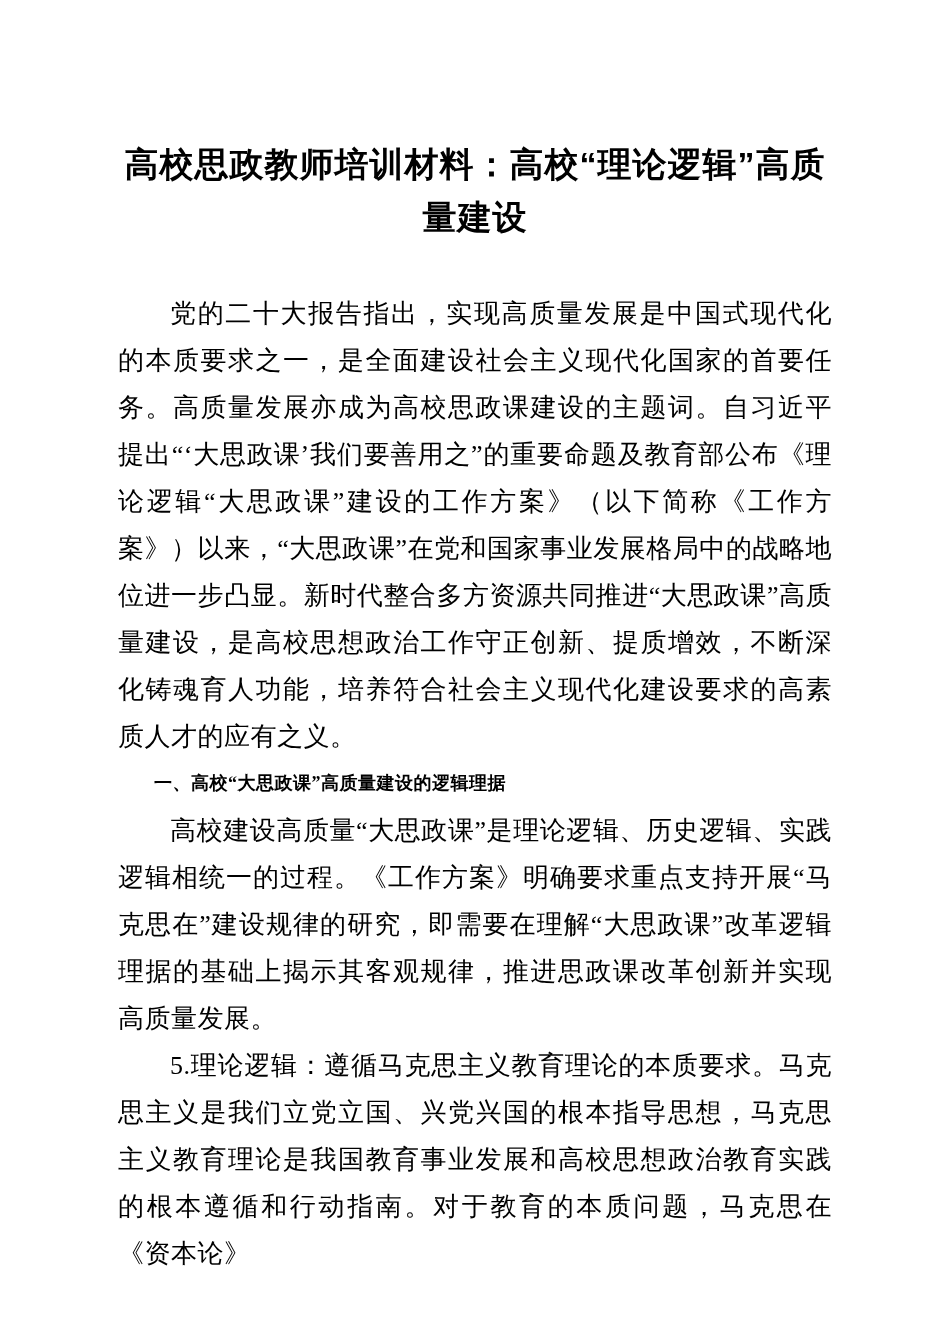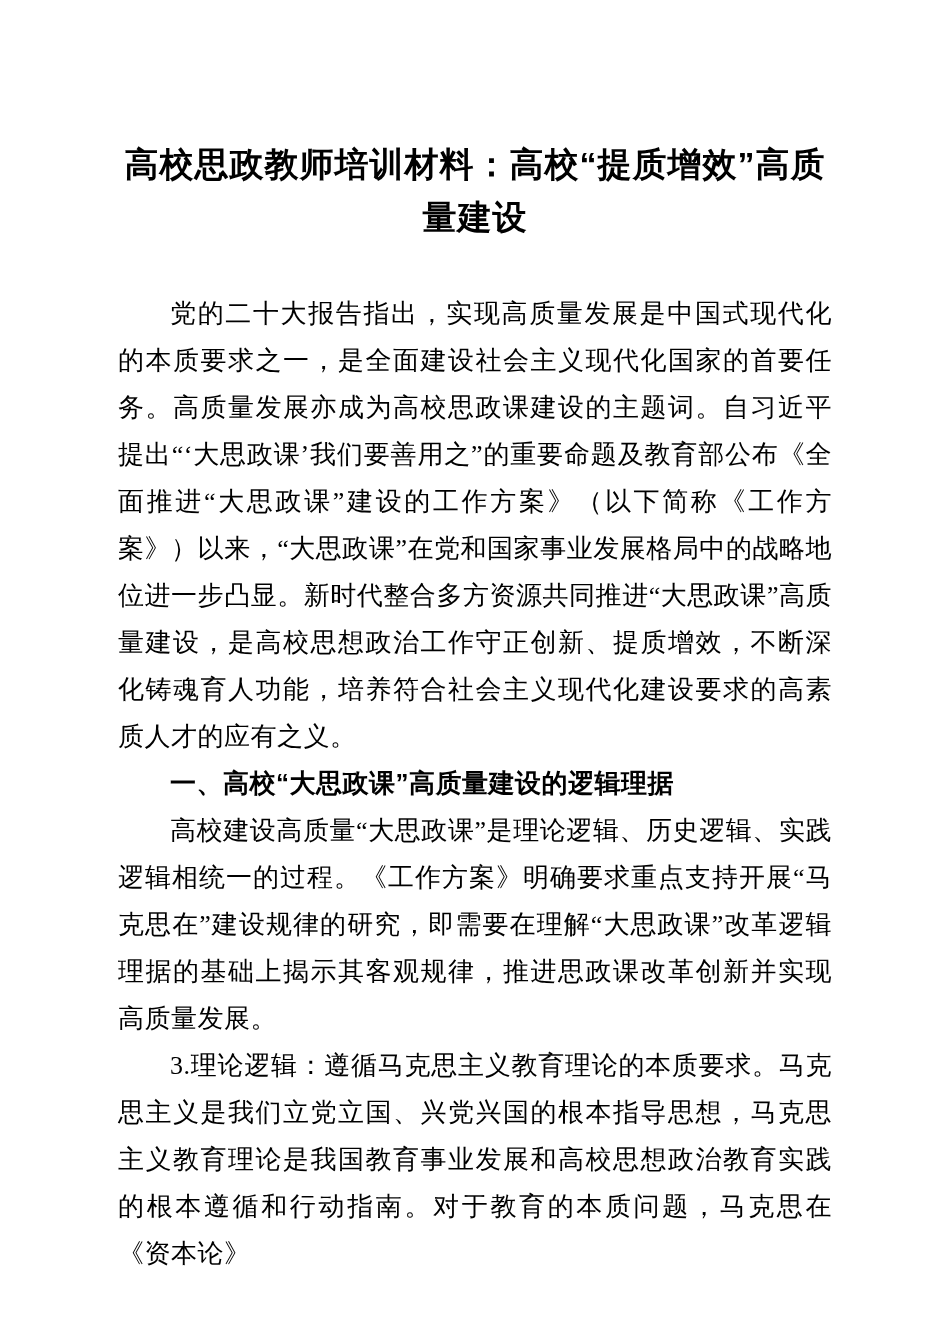--- a/index.html
+++ b/index.html
@@ -30,36 +30,36 @@
   .para {
     margin: 0;
     font-size: 26px;
     line-height: 47px;
     text-align: justify;
     text-indent: 2em;
     letter-spacing: 0.5px;
   }
   .heading {
     margin: 0;
-    font-size: 26px;
+    font-size: 18px;
     line-height: 47px;
     font-weight: 700;
-    font-family: Liberation Sans, sans-serif;
+    font-family: Liberation Serif, serif;
     text-indent: 2em;
     letter-spacing: 0.5px;
   }
 </style>
 </head>
 <body>
 
 <div class="page">
-  <h1 class="doc-title">高校思政教师培训材料：高校“提质增效”高质量建设</h1>
+  <h1 class="doc-title">高校思政教师培训材料：高校“理论逻辑”高质量建设</h1>
 
   <div>
-    <p class="para">党的二十大报告指出，实现高质量发展是中国式现代化的本质要求之一，是全面建设社会主义现代化国家的首要任务。高质量发展亦成为高校思政课建设的主题词。自习近平提出“‘大思政课’我们要善用之”的重要命题及教育部公布《全面推进“大思政课”建设的工作方案》（以下简称《工作方案》）以来，“大思政课”在党和国家事业发展格局中的战略地位进一步凸显。新时代整合多方资源共同推进“大思政课”高质量建设，是高校思想政治工作守正创新、提质增效，不断深化铸魂育人功能，培养符合社会主义现代化建设要求的高素质人才的应有之义。</p>
+    <p class="para">党的二十大报告指出，实现高质量发展是中国式现代化的本质要求之一，是全面建设社会主义现代化国家的首要任务。高质量发展亦成为高校思政课建设的主题词。自习近平提出“‘大思政课’我们要善用之”的重要命题及教育部公布《理论逻辑“大思政课”建设的工作方案》（以下简称《工作方案》）以来，“大思政课”在党和国家事业发展格局中的战略地位进一步凸显。新时代整合多方资源共同推进“大思政课”高质量建设，是高校思想政治工作守正创新、提质增效，不断深化铸魂育人功能，培养符合社会主义现代化建设要求的高素质人才的应有之义。</p>
 
     <h2 class="heading">一、高校“大思政课”高质量建设的逻辑理据</h2>
 
     <p class="para">高校建设高质量“大思政课”是理论逻辑、历史逻辑、实践逻辑相统一的过程。《工作方案》明确要求重点支持开展“马克思在”建设规律的研究，即需要在理解“大思政课”改革逻辑理据的基础上揭示其客观规律，推进思政课改革创新并实现高质量发展。</p>
 
-    <p class="para">3.理论逻辑：遵循马克思主义教育理论的本质要求。马克思主义是我们立党立国、兴党兴国的根本指导思想，马克思主义教育理论是我国教育事业发展和高校思想政治教育实践的根本遵循和行动指南。对于教育的本质问题，马克思在《资本论》</p>
+    <p class="para">5.理论逻辑：遵循马克思主义教育理论的本质要求。马克思主义是我们立党立国、兴党兴国的根本指导思想，马克思主义教育理论是我国教育事业发展和高校思想政治教育实践的根本遵循和行动指南。对于教育的本质问题，马克思在《资本论》</p>
   </div>
 </div>
 
 </body></html>

